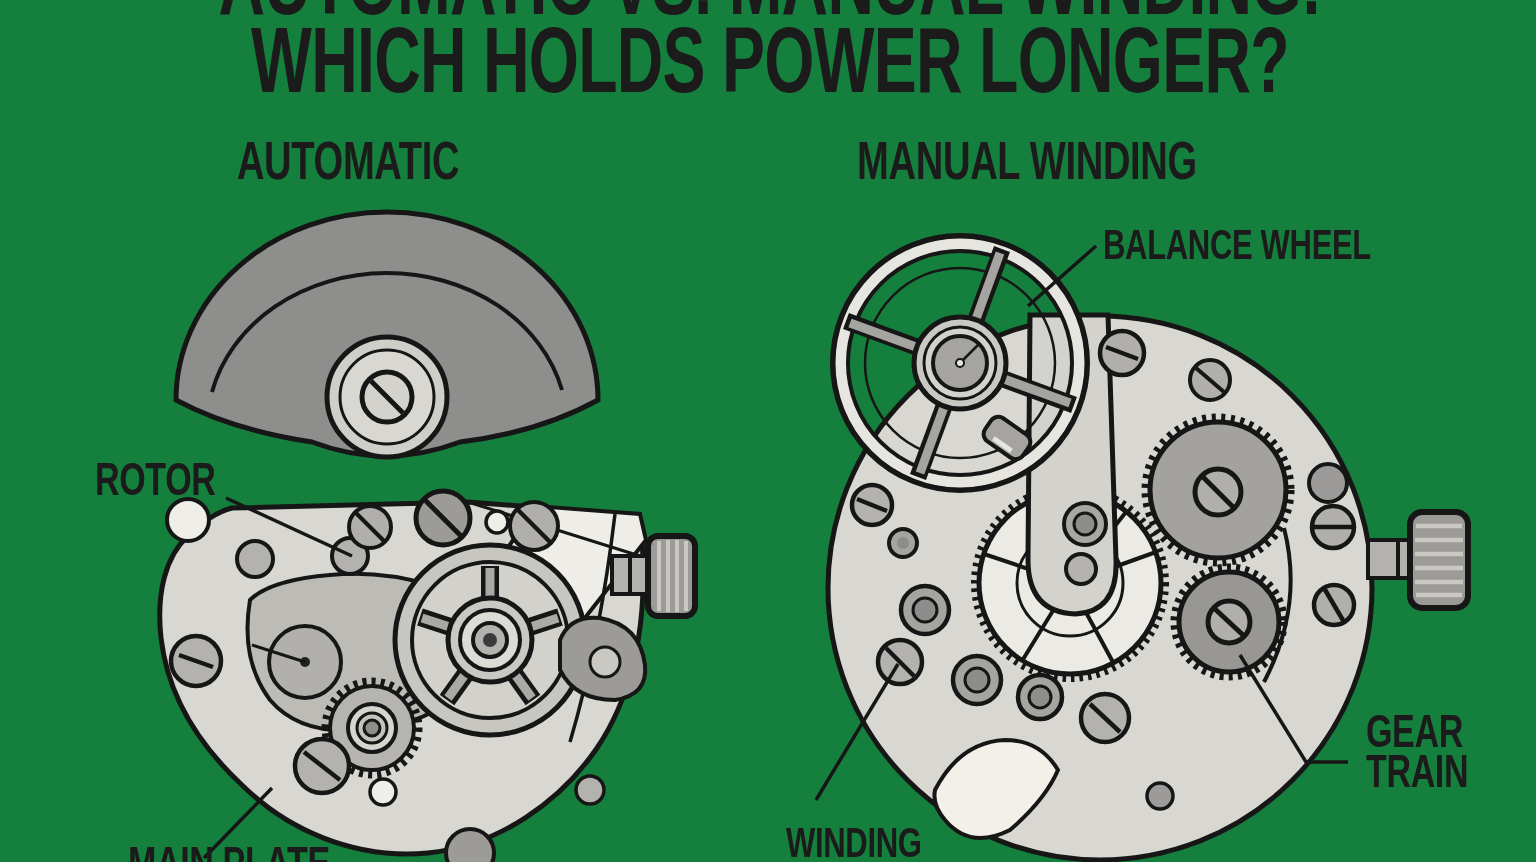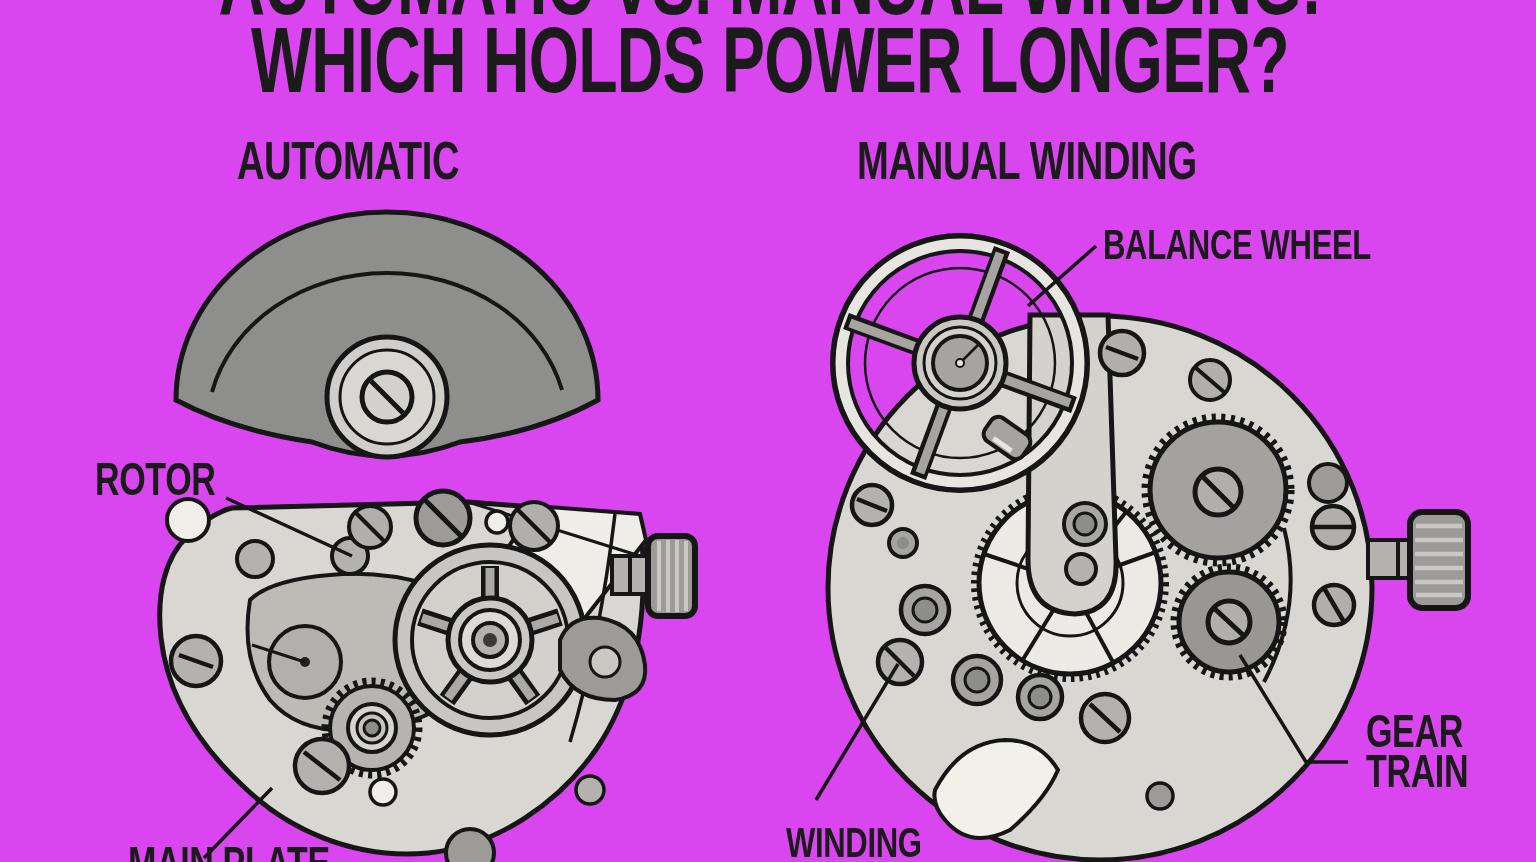--- a/index.html
+++ b/index.html
@@ -1,17 +1,17 @@
 <!DOCTYPE html>
 <html><head>
 <meta charset="utf-8">
 <style>
   html,body{margin:0;padding:0;background:#f2f0e9;}
   .stage{position:relative;width:1536px;height:862px;overflow:hidden;
-         background:#d946ef;font-family:"Liberation Sans",sans-serif;}
+         background:#15803d;font-family:"Liberation Sans",sans-serif;}
   .txt{position:absolute;font-weight:700;color:#1b1b1b;white-space:nowrap;line-height:1;}
   .centered{transform:translateX(-50%) scaleX(0.70);transform-origin:center;}
   .titleline{font-size:92px;letter-spacing:-1px;}
   .heading{font-size:53px;transform:translateX(-50%) scaleX(0.72);transform-origin:center;letter-spacing:-0.5px;}
   .lbl{font-size:42px;transform:scaleX(0.74);transform-origin:left center;letter-spacing:-0.5px;}
   .lbl.big{font-size:46px;}
   svg{position:absolute;left:0;top:0;}
 </style>
 </head>
 <body>

